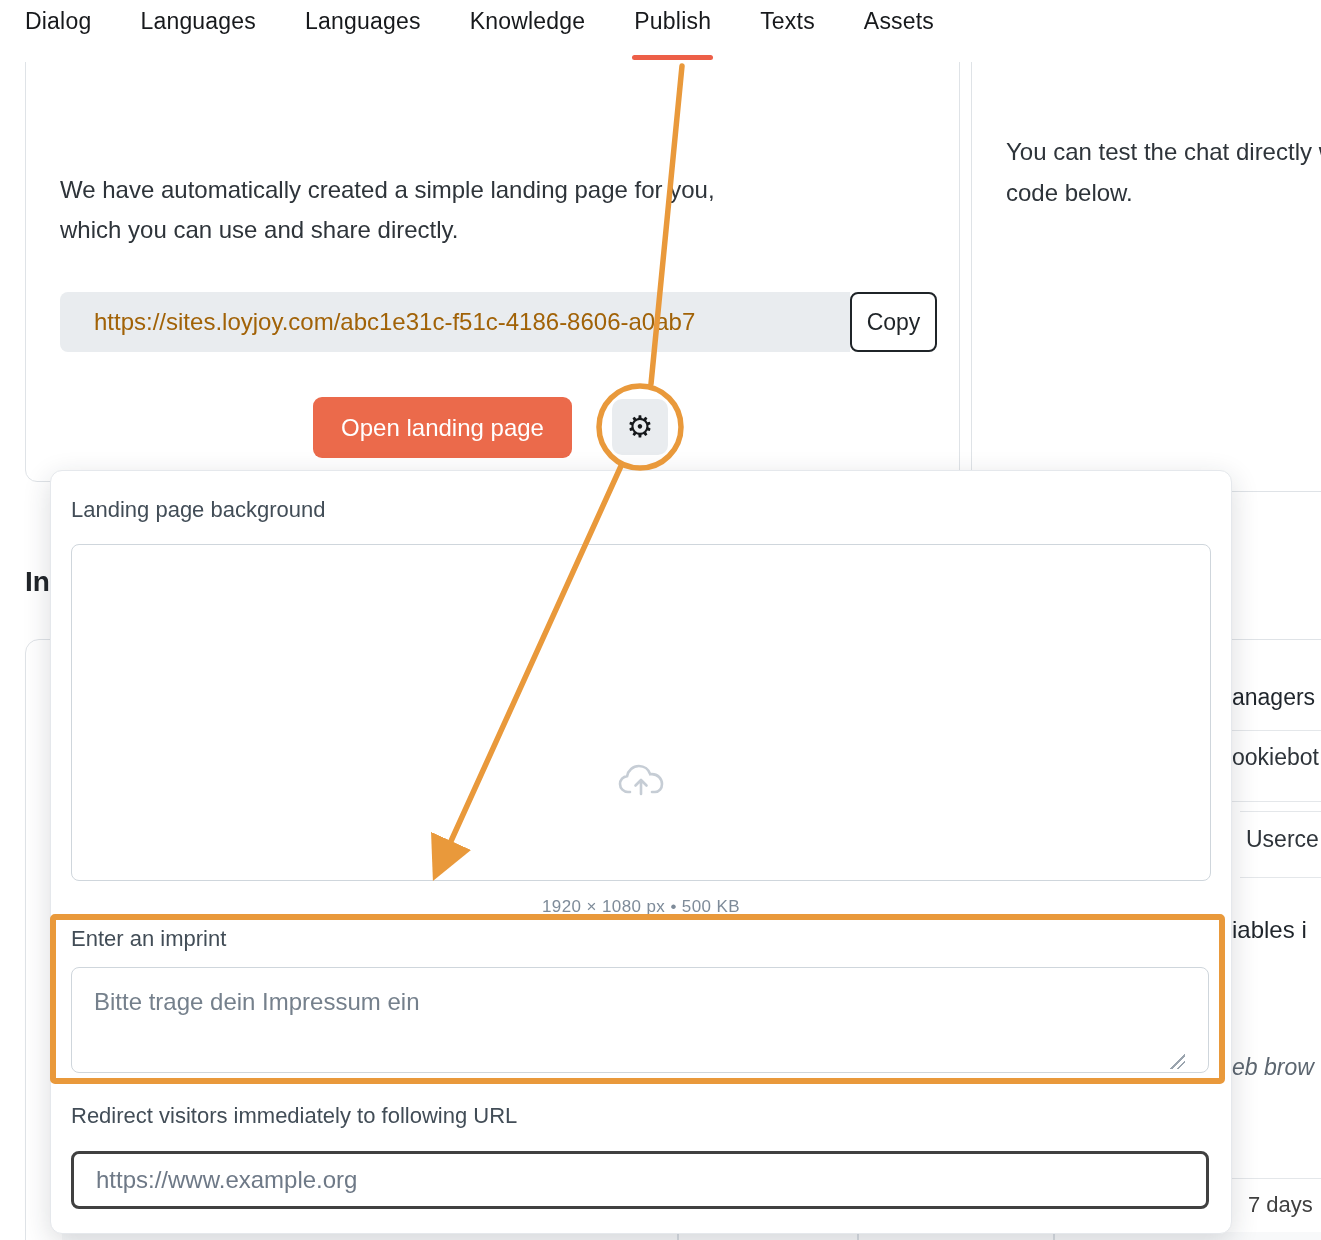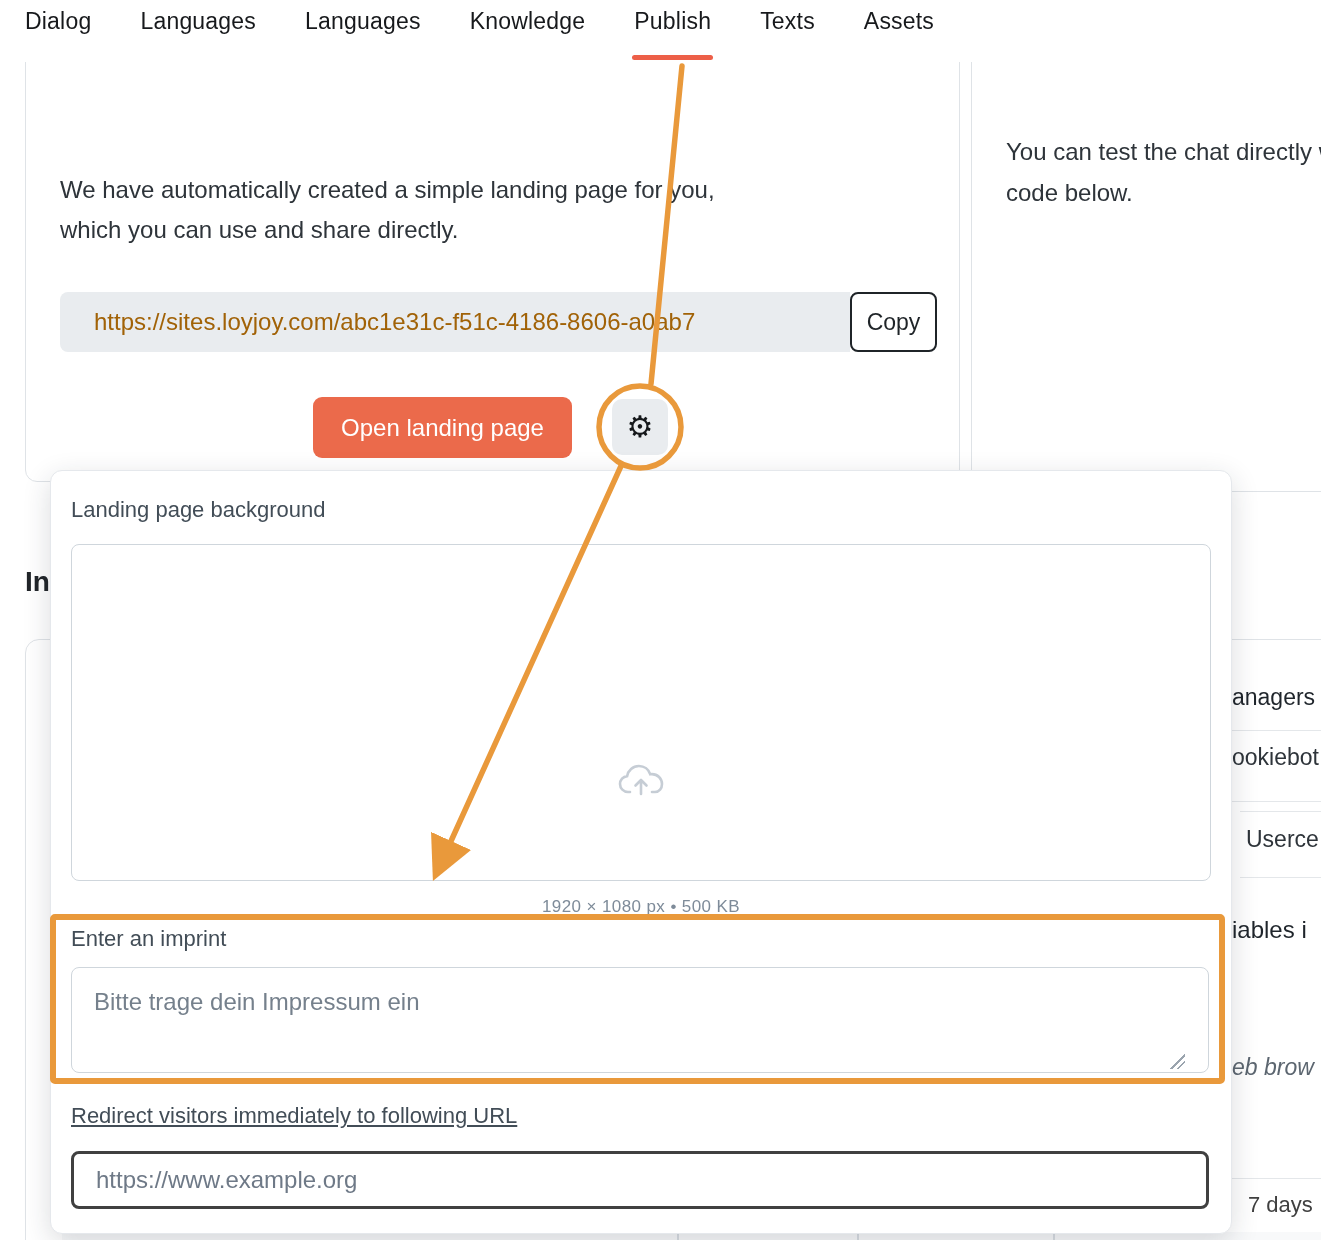--- a/index.html
+++ b/index.html
@@ -65,21 +65,21 @@
   #lbl-imprint{left:20px;top:455px;}
   #imprint-textarea{left:20px;top:496px;width:1138px;height:106px;box-sizing:border-box;
     border:1px solid #CFD6DC;border-radius:8px;resize:none;outline:none;
     padding:20px 22px;font-family:"Liberation Sans",sans-serif;font-size:24px;color:#39434D;}
   #imprint-textarea::placeholder{color:#75808C;}
   #resize-handle{left:1138px;top:582px;width:16px;height:16px;margin-left:-20px;
     background:
       linear-gradient(135deg,transparent 0 52%,#9AA4AE 52% 60%,transparent 60% 72%,#9AA4AE 72% 80%,transparent 80%);
     pointer-events:none;}
 
-  #lbl-redirect{left:20px;top:632px;text-decoration:underline;}
+  #lbl-redirect{left:20px;top:632px;}
   #redirect-input{left:20px;top:680px;width:1138px;height:58px;box-sizing:border-box;
     border:3px solid #404040;border-radius:8px;outline:none;
     padding:0 22px;font-family:"Liberation Sans",sans-serif;font-size:24px;color:#39434D;}
   #redirect-input::placeholder{color:#6E7987;}
 
   
   #annotations{left:0;top:0;z-index:10;pointer-events:none;}
 </style>
 </head>
 <body>

